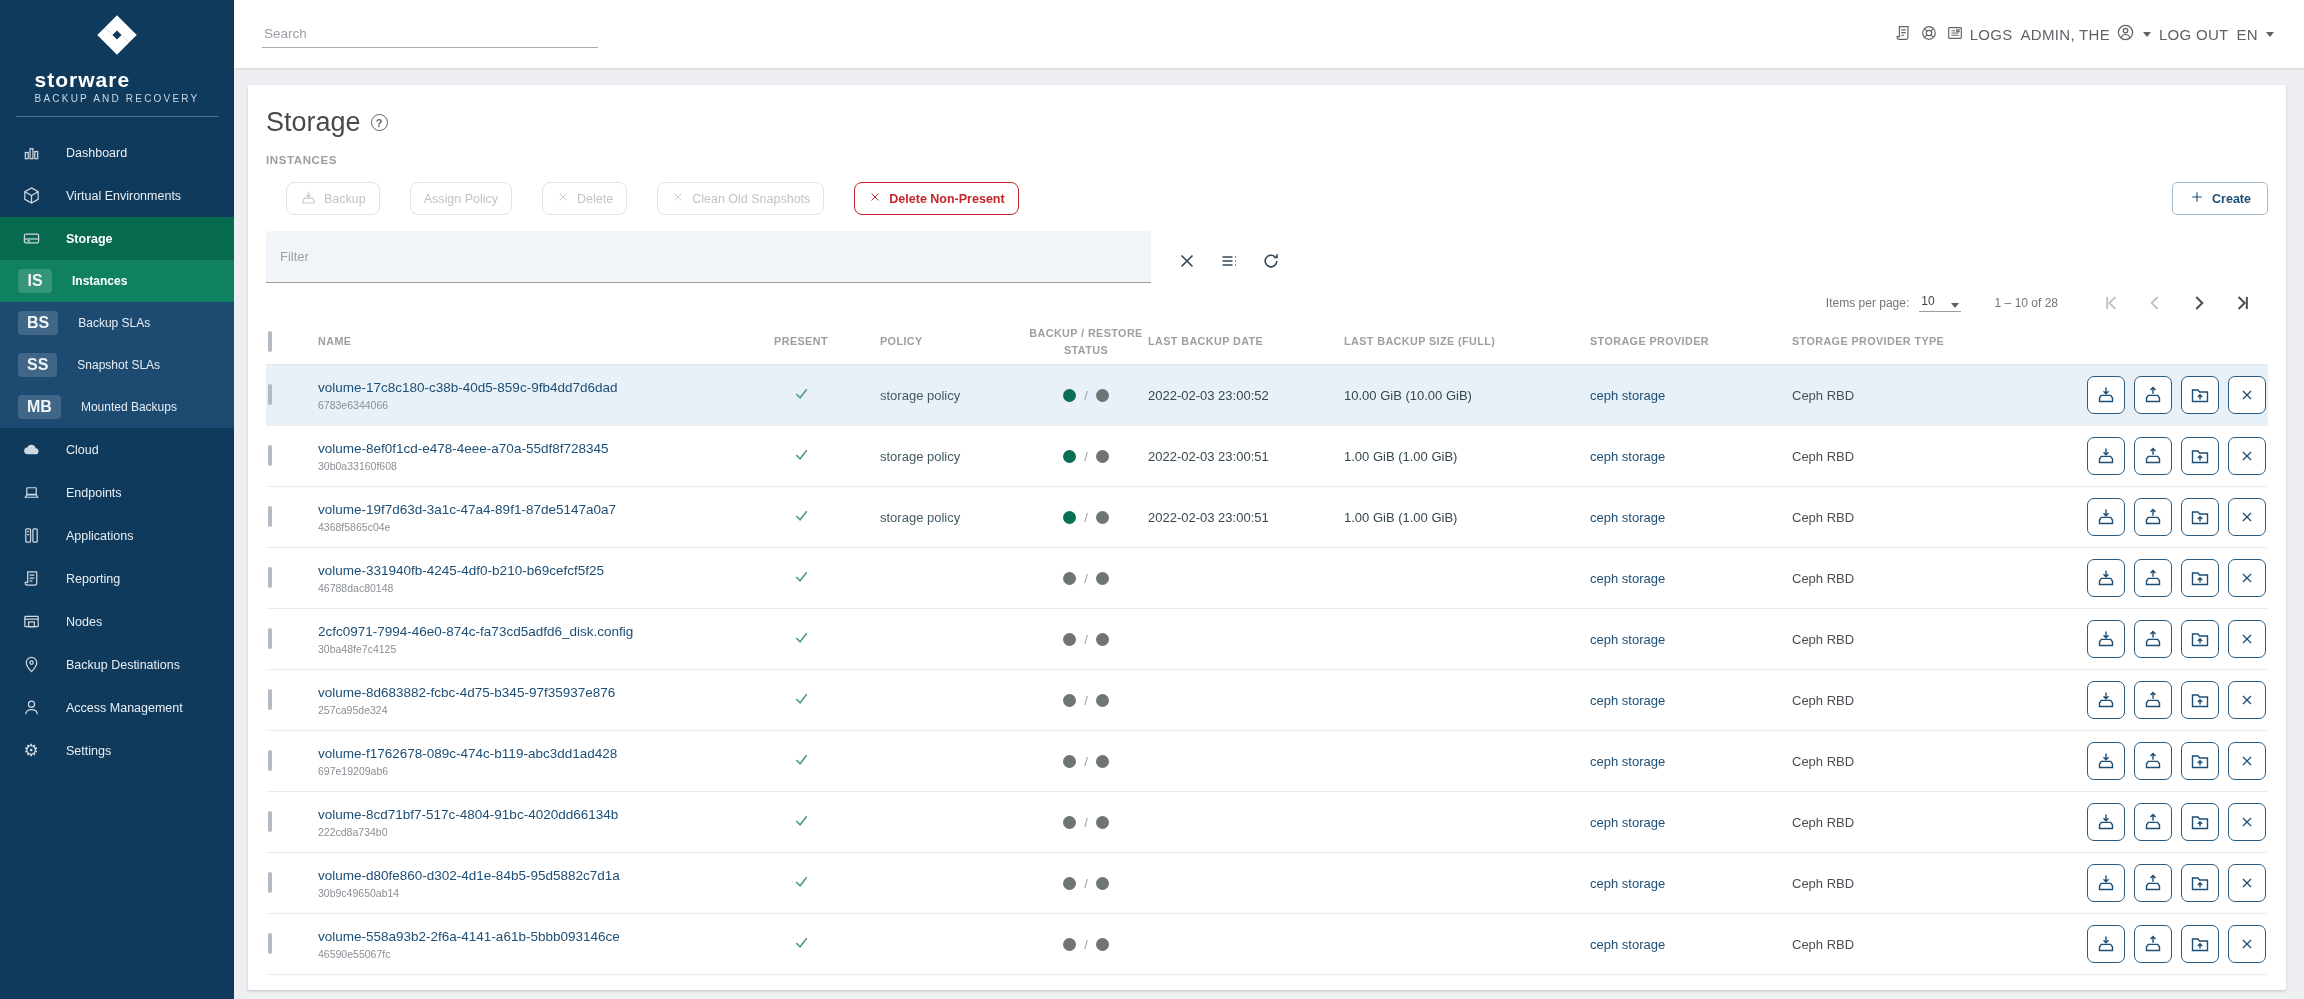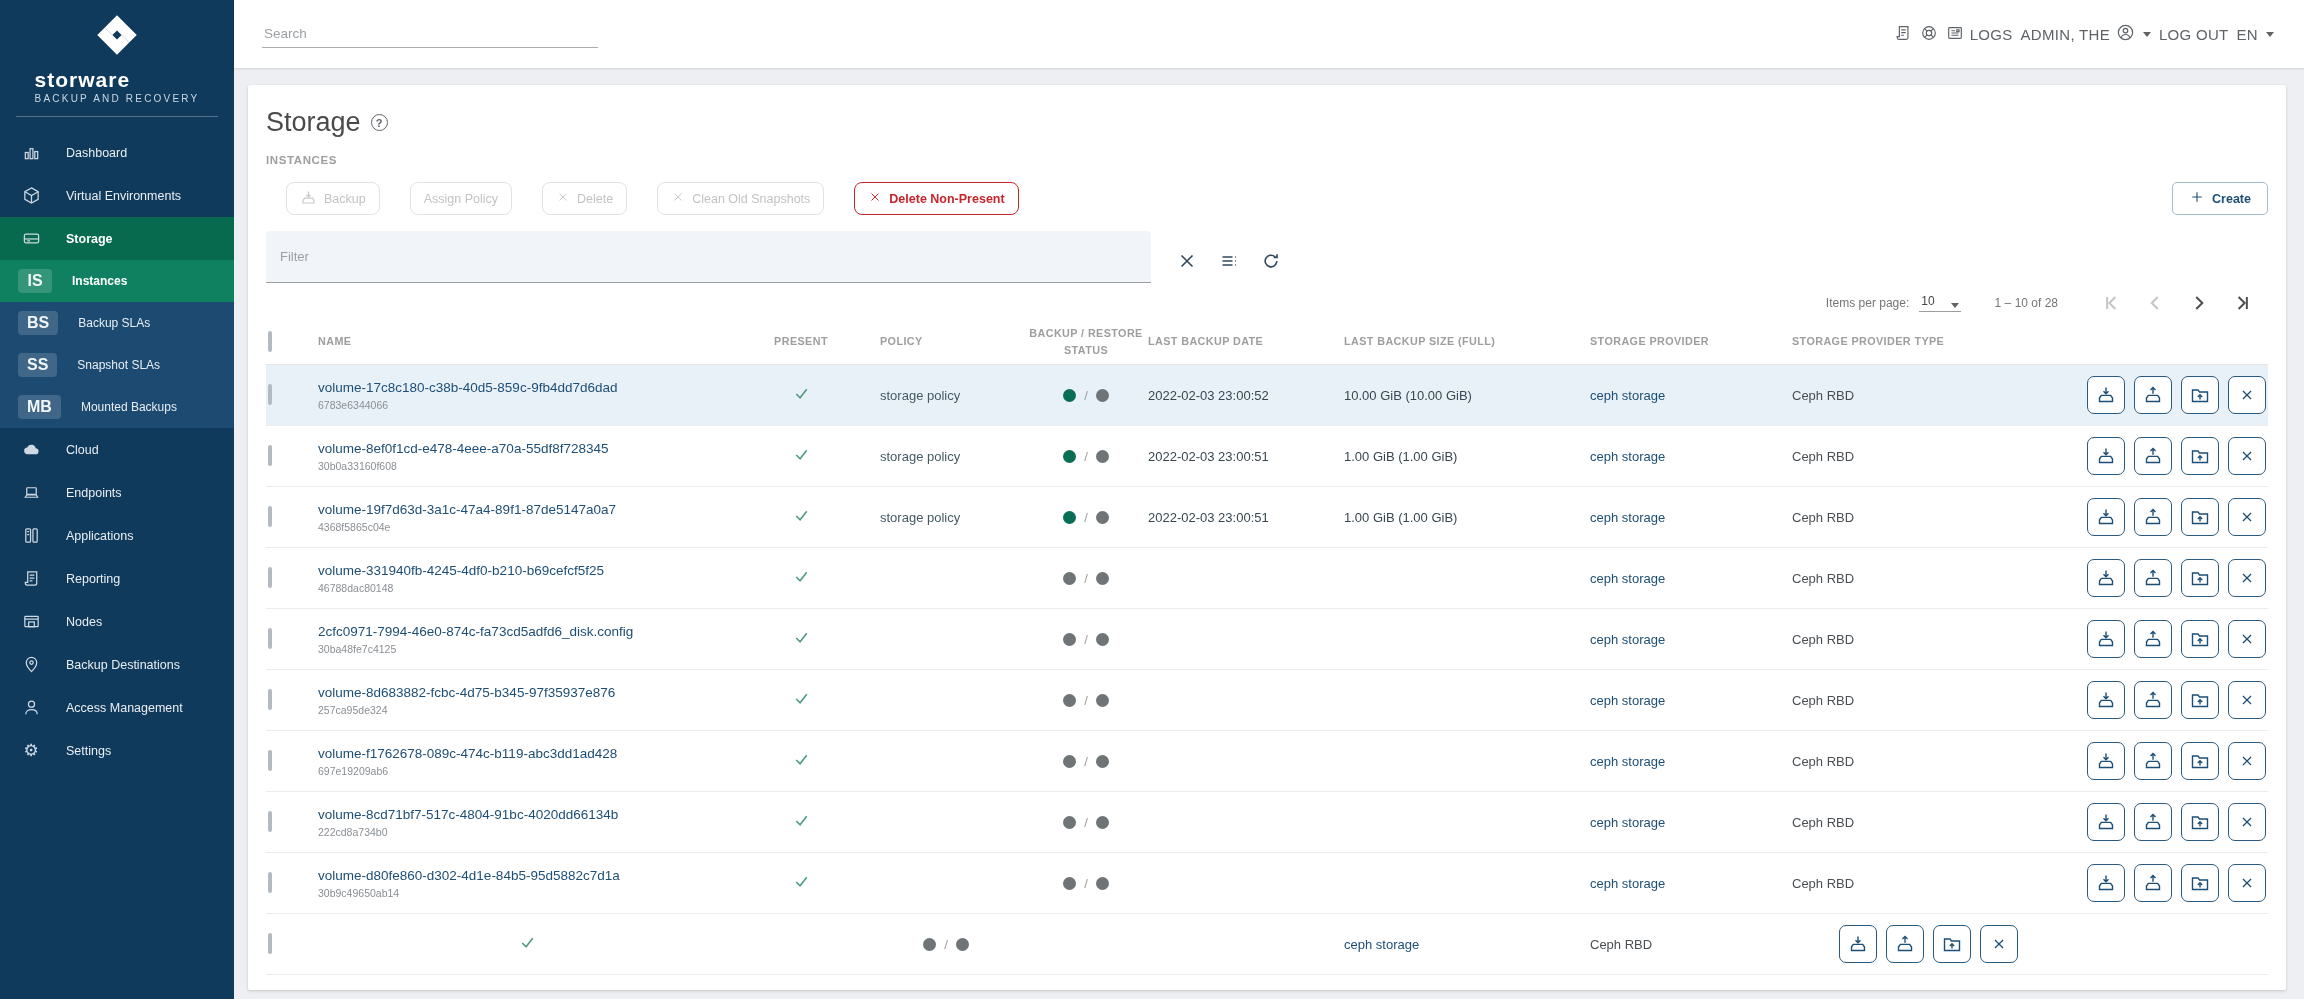--- a/index.html
+++ b/index.html
@@ -855,20 +855,24 @@
       </button>
       <button class="abtn">
         <svg width="18" height="18" viewBox="0 0 20 20">
                       <path d="M5.5 5.5 L14.5 14.5 M14.5 5.5 L5.5 14.5"></path>
                     </svg>
       </button>
     </div>
   </div>
               <div class="trow tr">
     <div><span class="cb"></span></div>
+    <div class="name-cell">
+      <a class="name-link">volume-558a93b2-2f6a-4141-a61b-5bbb093146ce</a>
+      <span class="sub-id">46590e55067fc</span>
+    </div>
     <div class="c-center">
       <svg class="chk" width="19" height="19" viewBox="0 0 20 20">
                     <path d="M4.5 10.5 L8.5 14.5 L15.5 5.5"></path>
                   </svg>
     </div>
     <div class="c-pad"><span class="policy-txt"></span></div>
     <div class="dots">
       <span class="dot none"></span>
       <span>/</span>
       <span class="dot none"></span>

